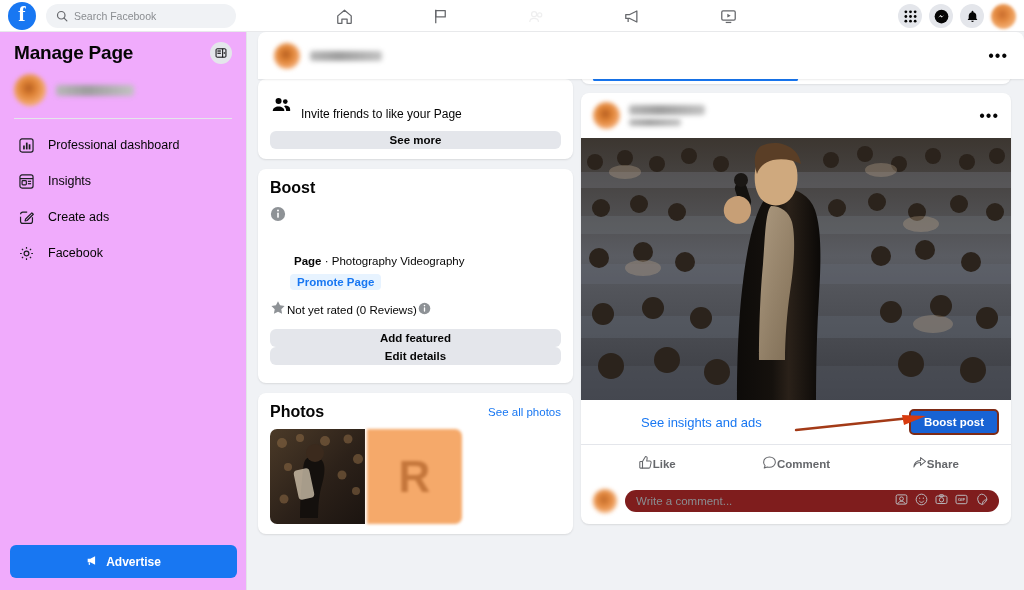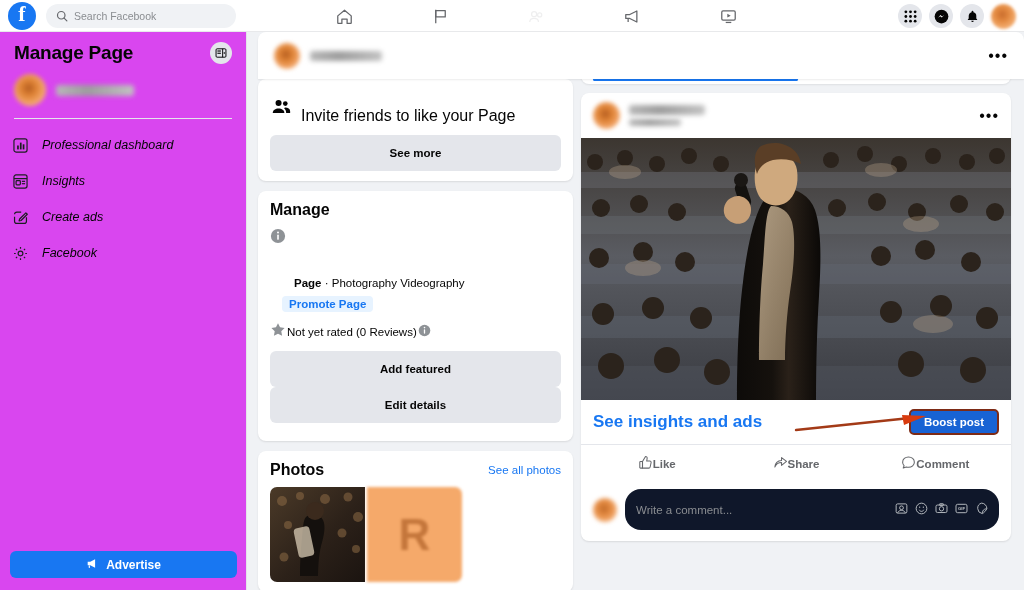--- a/index.html
+++ b/index.html
@@ -51,21 +51,21 @@
   }
   .avatar-sm {
     width: 25px; height: 25px; border-radius: 50%;
     background: radial-gradient(circle at 45% 42%, #c96d2e 0%, #e2883f 32%, #f0a565 60%, #f6c091 100%);
     filter: blur(1.4px);
   }
 
   
   .sidebar {
     position: absolute; top: 32px; left: 0; width: 247px; height: 558px;
-    background: #d946ef; border-right: 1px solid #e3e5e8; z-index: 30;
+    background: #f0abfc; border-right: 1px solid #e3e5e8; z-index: 30;
   }
   .side-head {
     display: flex; align-items: center; justify-content: space-between;
     padding: 10px 14px 4px 14px;
   }
   .side-title { font-size: 19px; font-weight: bold; letter-spacing: -.2px; }
   .panel-btn {
     width: 22px; height: 22px; border-radius: 50%;
     background: #e4e6eb; display: flex; align-items: center; justify-content: center;
   }
@@ -73,30 +73,30 @@
   .page-av {
     width: 32px; height: 32px; border-radius: 50%;
     background: radial-gradient(circle at 46% 44%, #b35c21 0%, #de8234 30%, #f2a569 62%, #f8c79b 100%);
     filter: blur(2.2px); flex: 0 0 auto;
   }
   .redact {
     background: linear-gradient(90deg,#b8b8b8 0%,#9d9d9d 40%,#c2c2c2 100%);
     filter: blur(2.6px); border-radius: 3px;
   }
   .side-sep { height: 1px; background: #e4e6eb; margin: 0 14px; }
-  .side-nav { padding: 8px 2px; font-style: italic; }
+  .side-nav { padding: 8px 8px; }
   .side-item {
     display: flex; align-items: center; gap: 12px;
     padding: 8px 8px; border-radius: 7px; cursor: pointer;
   }
   .side-ico { width: 20px; height: 20px; display:flex; align-items:center; justify-content:center; color: #1c1e21; flex:0 0 auto;}
   .side-label { font-size: 12.5px; color: #050505; }
   .advertise-wrap { position: absolute; bottom: 12px; left: 0; width: 247px; padding: 0 10px; }
   .advertise-btn {
-    height: 27px; border-radius: 6px; background: #1877f2; color: #fff;
+    height: 33px; border-radius: 6px; background: #1877f2; color: #fff;
     display: flex; align-items: center; justify-content: center; gap: 7px;
     font-size: 12px; font-weight: bold; cursor: pointer;
   }
 
   
   .page-topbar {
     position: absolute; top: 32px; left: 258px; width: 766px; height: 47px;
     background: #fff; border-radius: 8px 8px 0 0; z-index: 20;
     display: flex; align-items: center; padding: 0 16px;
     box-shadow: 0 1px 2px rgba(0,0,0,.08);
@@ -107,33 +107,33 @@
     filter: blur(2px); margin-right: 10px;
   }
   .ptb-dots { margin-left: auto; color: #050505; font-size: 16px; letter-spacing: 1px; line-height: 1; }
 
   .center-col { position: absolute; top: 79px; left: 258px; width: 315px; }
   .card {
     background: #fff; border-radius: 8px; box-shadow: 0 1px 2px rgba(0,0,0,.1);
     margin-bottom: 10px; padding: 10px 12px;
   }
   .gray-btn {
-    background: #e4e6eb; border-radius: 6px; height: 36px;
+    background: #e4e6eb; border-radius: 6px; height: 18px;
     display: flex; align-items: center; justify-content: center;
     font-size: 11.5px; font-weight: bold; color: #050505; cursor: pointer;
   }
   .invite-row {
     display: flex; align-items: center; gap: 10px; padding: 2px 2px 10px 2px;
   }
-  .invite-text { font-size: 16px; color: #050505; margin-top: 16px; }
+  .invite-text { font-size: 12px; color: #050505; margin-top: 16px; }
   .card-title { font-size: 16px; font-weight: bold; margin-bottom: 8px; }
   .intro-line { display: flex; align-items: flex-start; gap: 8px; margin: 9px 0 0 0; }
   .intro-txt { font-size: 11.5px; color: #050505; line-height: 1.25; padding-top: 1px; margin-top: 47px; }
   .promote-chip {
-    display: inline-block; margin: 6px 0 0 12px;
+    display: inline-block; margin: 6px 0 0 20px;
     background: #e7f3ff; color: #1877f2; font-size: 11.5px; font-weight: bold;
     border-radius: 4px; padding: 2px 7px; cursor: pointer;
   }
   .rating-row { display: flex; align-items: center; gap: 1px; margin: 10px 0 9px 0; }
   .rating-txt { font-size: 11.5px; color: #050505; }
   .photos-head { display: flex; align-items: center; justify-content: space-between; margin-bottom: 8px; }
   .see-all { font-size: 11.5px; color: #1877f2; cursor: pointer; }
   .photo-grid { display: flex; gap: 2px; }
   .photo-thumb { width: 95px; height: 95px; border-radius: 7px 0 0 7px; overflow: hidden; }
   .photo-thumb.r2 { border-radius: 0 7px 7px 0;
@@ -154,21 +154,21 @@
   .post-av {
     width: 27px; height: 27px; border-radius: 50%; margin-right: 9px;
     background: radial-gradient(circle at 46% 44%, #b35c21 0%, #de8234 32%, #f2a569 64%, #f8c79b 100%);
     filter: blur(2px); flex: 0 0 auto;
   }
   .post-dots { margin-left: auto; font-size: 16px; letter-spacing: 1px; line-height: 1; color: #050505; }
   .post-img { width: 430px; height: 262px; position: relative; overflow: hidden; background: #1a1411; }
   .insights-row {
     display: flex; align-items: center; padding: 9px 12px; position: relative;
   }
-  .insights-link { font-size: 17px; color: #1877f2; font-weight: bold; cursor: pointer; }
+  .insights-link { font-size: 13px; color: #1877f2; font-weight: normal; cursor: pointer; margin-left: 48px; }
   .boost-btn {
     margin-left: auto; background: #1863d4; color: #fff;
     font-size: 11.5px; font-weight: bold; border-radius: 5px;
     padding: 5px 13px; border: 2px solid #7d2b16; cursor: pointer;
   }
   .arrow-annot { position: absolute; left: 213px; top: 12px; width: 140px; height: 22px; pointer-events: none; }
   .action-row {
     display: flex; border-top: 1px solid #e4e6eb; padding: 5px 6px;
   }
   .action-btn {
@@ -176,21 +176,21 @@
     font-size: 11.5px; font-weight: bold; color: #65676b; padding: 5px 0;
     border-radius: 5px; cursor: pointer;
   }
   .comment-row { display: flex; align-items: center; gap: 8px; padding: 7px 12px 11px 12px; }
   .comment-av {
     width: 24px; height: 24px; border-radius: 50%; flex: 0 0 auto;
     background: radial-gradient(circle at 46% 44%, #c06a2a 0%, #e2883f 34%, #f3ab70 66%, #f9cda4 100%);
     filter: blur(2px);
   }
   .comment-input {
-    flex: 1; height: 41px; border-radius: 16px; background: #0f172a;
+    flex: 1; height: 22px; border-radius: 16px; background: #7f1d1d;
     display: flex; align-items: center; padding: 9px 11px;
   }
   .comment-ph { font-size: 11.5px; color: #8a8d91; }
   .comment-icons { margin-left: auto; display: flex; gap: 7px; color: #bcc0c4; }
 </style>
 </head>
 <body>
 
 <div class="app">
 
@@ -368,21 +368,21 @@
               <path d="M.9 16.4c0-3.3 3-5.2 6.7-5.2s6.7 1.9 6.7 5.2z"></path>
               <path d="M15.4 10.2c3 0 5.6 1.5 5.6 4.3v1.9h-4.6c0-2.3-.9-4.2-2.4-5.5a7 7 0 0 1 1.4-.7z"></path>
             </svg>
         </span>
         <span class="invite-text">Invite friends to like your Page</span>
       </div>
       <div class="gray-btn">See more</div>
     </div>
 
     <div class="card">
-      <div class="card-title">Manage</div>
+      <div class="card-title">Boost</div>
 
       <div class="intro-line">
         <span>
           <svg width="16" height="16" viewBox="0 0 18 18">
               <circle cx="9" cy="9" r="8" fill="#8e9296"></circle>
               <rect x="8.1" y="7.4" width="1.8" height="6" rx=".9" fill="#fff"></rect>
               <circle cx="9" cy="5" r="1.1" fill="#fff"></circle>
             </svg>
         </span>
         <span class="intro-txt"><b>Page</b><span> · Photography Videography</span></span>
@@ -568,32 +568,32 @@
             <svg width="15" height="15" viewBox="0 0 20 20" fill="none" stroke="#65676b" stroke-width="1.4" stroke-linejoin="round">
                 <path d="M6 8.6 10 2c1.6 0 2.4 1 2.2 2.4L11.6 8h4.2c1.1 0 1.9 1 1.7 2l-1.3 6c-.2.9-1 1.5-1.9 1.5H6z"></path>
                 <rect x="2.4" y="8.6" width="3.6" height="8.9" rx="1"></rect>
               </svg>
           </span>
           <span>Like</span>
         </div>
         <div class="action-btn">
           <span>
             <svg width="15" height="15" viewBox="0 0 20 20" fill="none" stroke="#65676b" stroke-width="1.4" stroke-linejoin="round">
+                <path d="M10 2.6c4.4 0 7.8 3 7.8 6.9S14.4 16.4 10 16.4c-1 0-2-.1-2.9-.4L3 17.4l1.1-3.1a6.6 6.6 0 0 1-1.9-4.8c0-3.9 3.4-6.9 7.8-6.9z"></path>
+              </svg>
+          </span>
+          <span>Comment</span>
+        </div>
+        <div class="action-btn">
+          <span>
+            <svg width="15" height="15" viewBox="0 0 20 20" fill="none" stroke="#65676b" stroke-width="1.4" stroke-linejoin="round">
                 <path d="M2.4 16c.6-6 4.6-8.6 9-8.8V3.4L18 8.6l-6.6 5.2v-3.9c-4 0-7.2 1.6-9 6.1z"></path>
               </svg>
           </span>
           <span>Share</span>
-        </div>
-        <div class="action-btn">
-          <span>
-            <svg width="15" height="15" viewBox="0 0 20 20" fill="none" stroke="#65676b" stroke-width="1.4" stroke-linejoin="round">
-                <path d="M10 2.6c4.4 0 7.8 3 7.8 6.9S14.4 16.4 10 16.4c-1 0-2-.1-2.9-.4L3 17.4l1.1-3.1a6.6 6.6 0 0 1-1.9-4.8c0-3.9 3.4-6.9 7.8-6.9z"></path>
-              </svg>
-          </span>
-          <span>Comment</span>
         </div>
       </div>
 
       <div class="comment-row">
         <div class="comment-av"></div>
         <div class="comment-input">
           <span class="comment-ph">Write a comment...</span>
           <span class="comment-icons">
             <span>
               <svg width="13" height="13" viewBox="0 0 18 18" fill="none" stroke="#bcc0c4" stroke-width="1.3">

